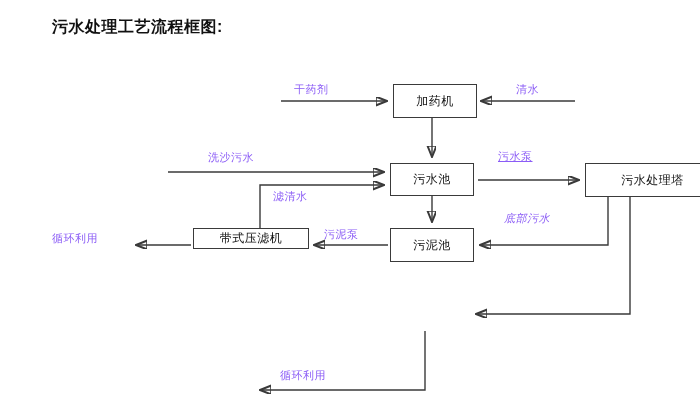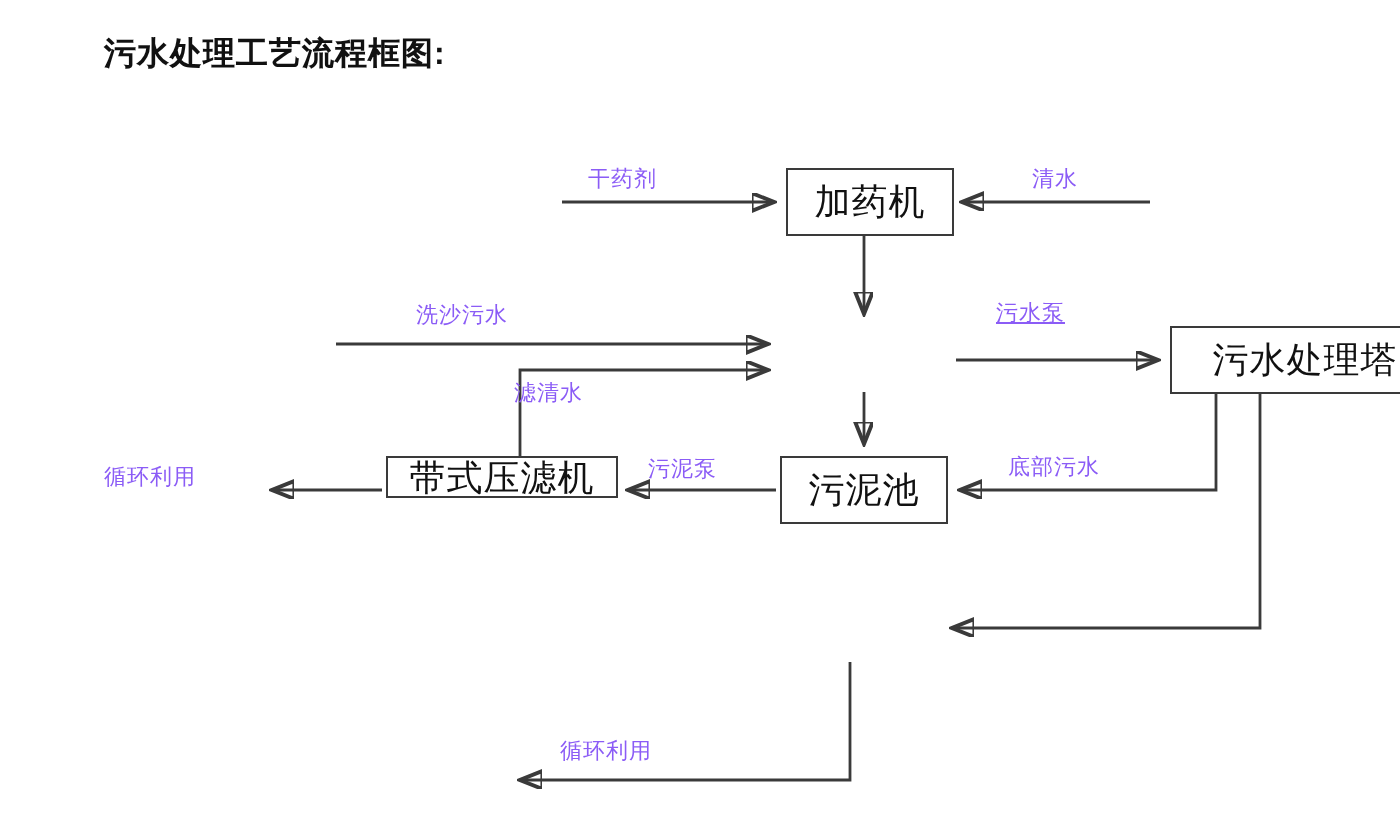--- a/index.html
+++ b/index.html
@@ -32,21 +32,21 @@
     white-space: nowrap;
   }
   .node {
     position: absolute;
     border: 1px solid #3a3a3a;
     background: #ffffff;
     box-sizing: border-box;
     display: flex;
     align-items: center;
     justify-content: center;
-    font-size: 18px;
+    font-size: 12px;
     color: #111111;
     white-space: nowrap;
     letter-spacing: 0.5px;
   }
   .edge-label {
     position: absolute;
     font-size: 11px;
     color: #8b5cf6;
     white-space: nowrap;
     letter-spacing: 0.5px;
@@ -100,45 +100,48 @@
 
     <path d="M592,197 L592,314 L438,314" marker-end="url(#ah)"></path>
 
     <path d="M387,331 L387,390 L222,390" marker-end="url(#ah)"></path>
   </svg>
 
   <div class="node" style="left:355px; top:84px; width:84px; height:34px;">
     <span>加药机</span>
   </div>
 
+  <div class="node" style="left:352px; top:163px; width:84px; height:33px;">
+    <span>污水池</span>
+  </div>
 
   <div class="node" style="left:352px; top:228px; width:84px; height:34px;">
     <span>污泥池</span>
   </div>
 
   <div class="node" style="left:547px; top:163px; width:135px; height:34px;">
     <span>污水处理塔</span>
   </div>
 
   <div class="node" style="left:155px; top:228px; width:116px; height:21px;">
     <span>带式压滤机</span>
   </div>
 
 
   <div class="edge-label" style="left:256px; top:82px;">干药剂</div>
 
   <div class="edge-label" style="left:478px; top:82px;">清水</div>
 
   <div class="edge-label" style="left:170px; top:150px;text-align:center;">洗沙污水</div>
 
-  <div class="edge-label" style="left:219px; top:189px;">滤清水</div>
+  <div class="edge-label" style="left:235px; top:189px;">滤清水</div>
 
   <div class="edge-label" style="left:460px; top:149px;text-decoration:underline;">污水泵</div>
 
-  <div class="edge-label" style="left:466px; top:226px;">底部污水</div>
+  <div class="edge-label" style="left:466px; top:211px;font-style:italic;">底部污水</div>
 
   <div class="edge-label" style="left:286px; top:227px;">污泥泵</div>
 
   <div class="edge-label" style="left:14px; top:231px;">循环利用</div>
 
   <div class="edge-label" style="left:242px; top:368px;">循环利用</div>
 
 </div>
 
 </body></html>

